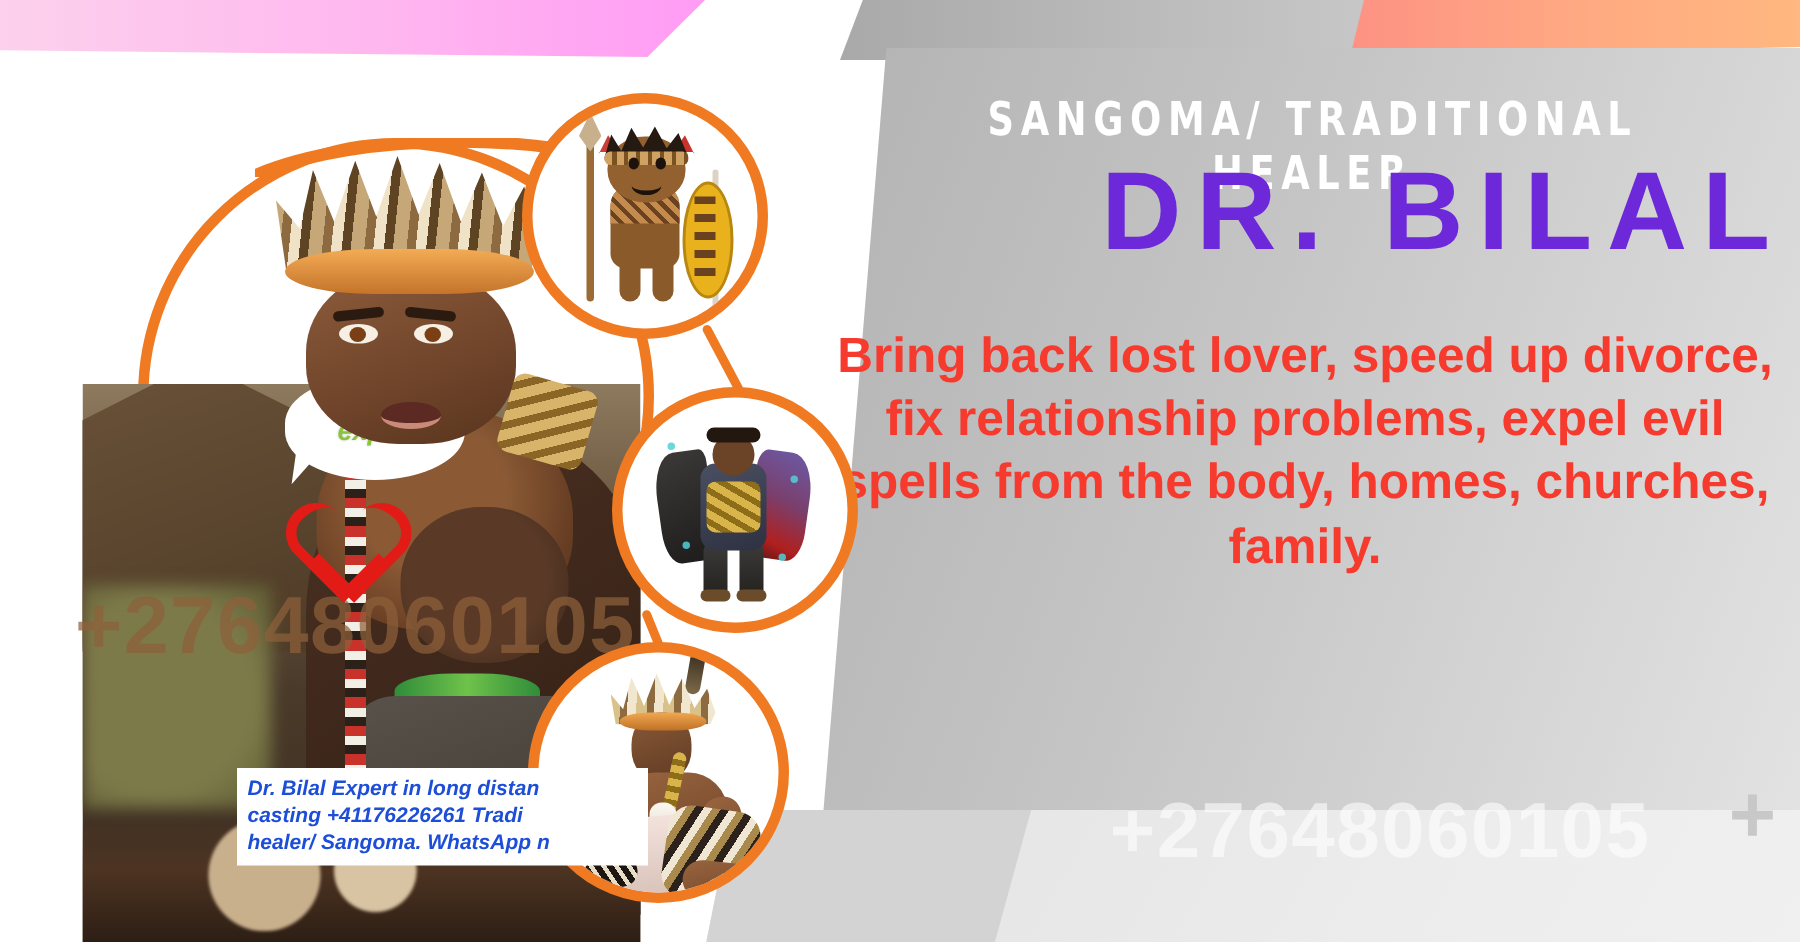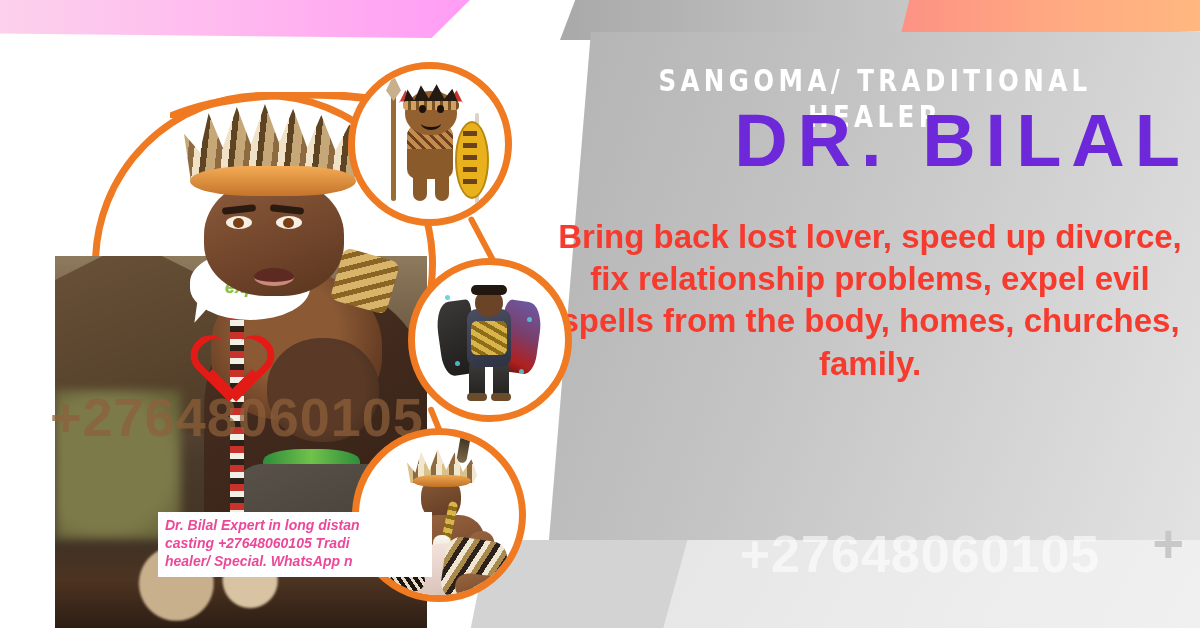--- a/index.html
+++ b/index.html
@@ -213,21 +213,21 @@
     background:linear-gradient(160deg,#9a6540,#6c4226);border-radius:14px;transform:rotate(6deg);}
   .c3-tail{position:absolute;left:30px;top:136px;width:36px;height:22px;
     background:repeating-linear-gradient(70deg,#1d1510 0 4px,#e8ddc7 4px 7px);
     border-radius:10px;transform:rotate(-14deg);}
   .c3-feather{position:absolute;left:100px;top:-6px;width:10px;height:34px;
     background:linear-gradient(180deg,#2b2118,#7d6a48);border-radius:5px;transform:rotate(10deg);}
 
   
   .caption{position:absolute;left:158px;top:512px;width:260px;
     background:#ffffff;padding:5px 7px 6px 7px;}
-  .caption p{margin:0;color:#ec4899;font-size:14px;font-weight:700;font-style:italic;
+  .caption p{margin:0;color:#1d4ed8;font-size:14px;font-weight:700;font-style:italic;
     line-height:1.28;white-space:nowrap;overflow:hidden;}
   .wm-phone{position:absolute;left:50px;top:386px;width:400px;
     color:rgba(141,96,58,.72);font-size:54px;font-weight:700;letter-spacing:1px;white-space:nowrap;}
 </style>
 </head>
 <body>
 
 <div id="poster">
 
   <div class="bar bar-pink"></div>
@@ -339,17 +339,17 @@
     <div class="c3-armL"></div>
     <div class="c3-armR"></div>
     <div class="c3-wrap"></div>
     <div class="c3-stripes"></div>
     <div class="c3-leg"></div>
     <div class="c3-tail"></div>
   </div>
 
   <div class="caption">
     <p>Dr. Bilal Expert in long distan</p>
-    <p>casting +27648060105 Tradi</p>
-    <p>healer/ Special. WhatsApp n</p>
+    <p>casting +41176226261 Tradi</p>
+    <p>healer/ Sangoma. WhatsApp n</p>
   </div>
 
 </div>
 
 </body></html>

